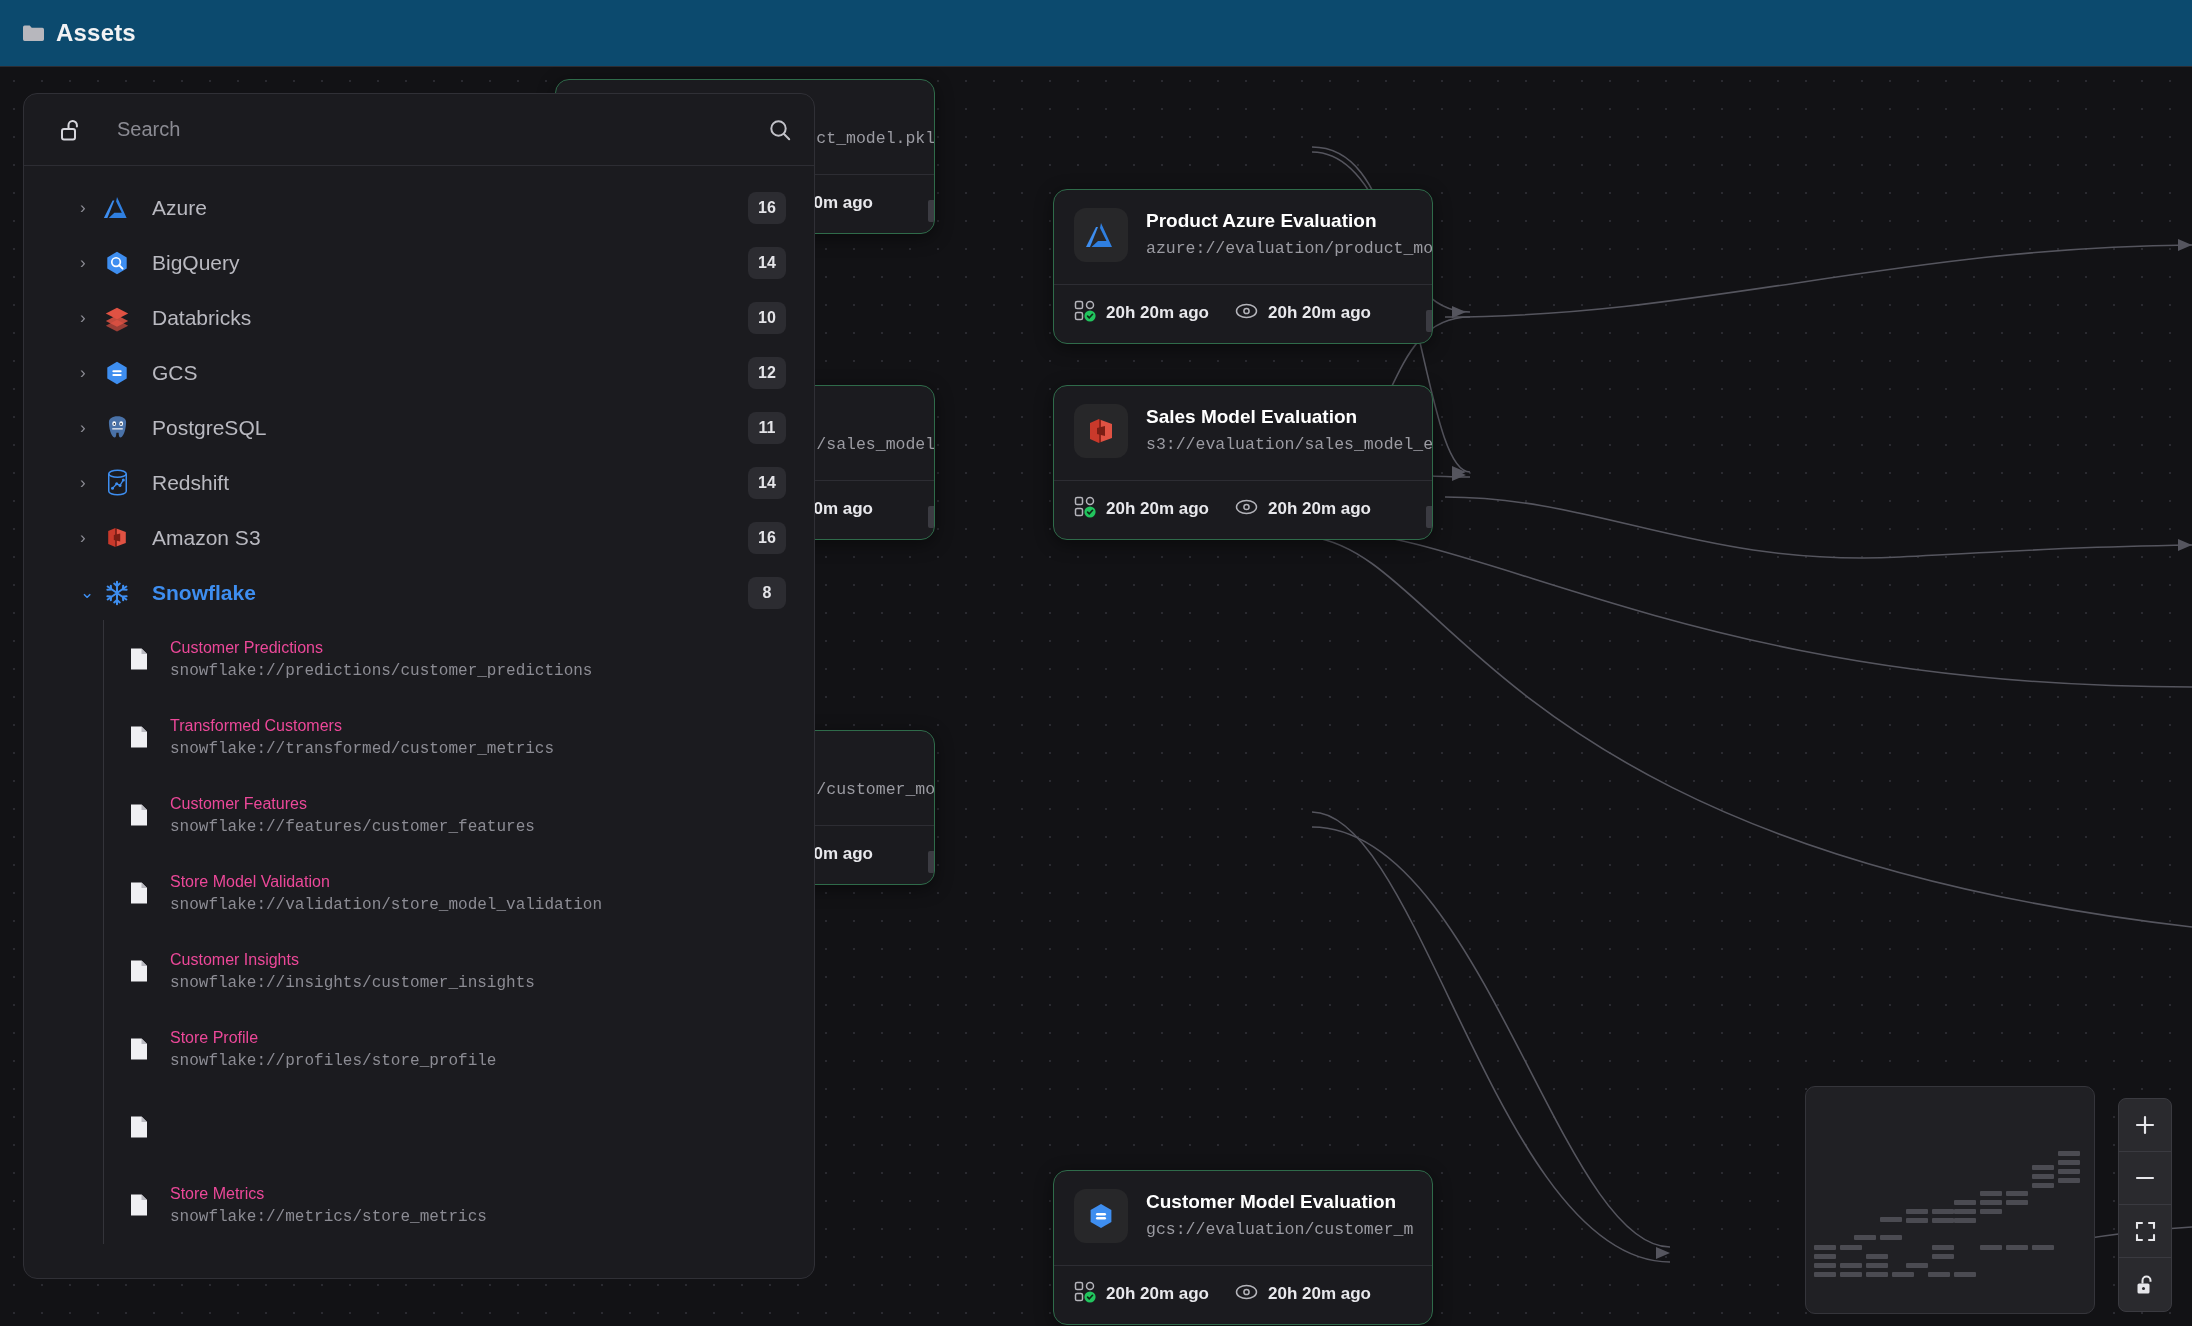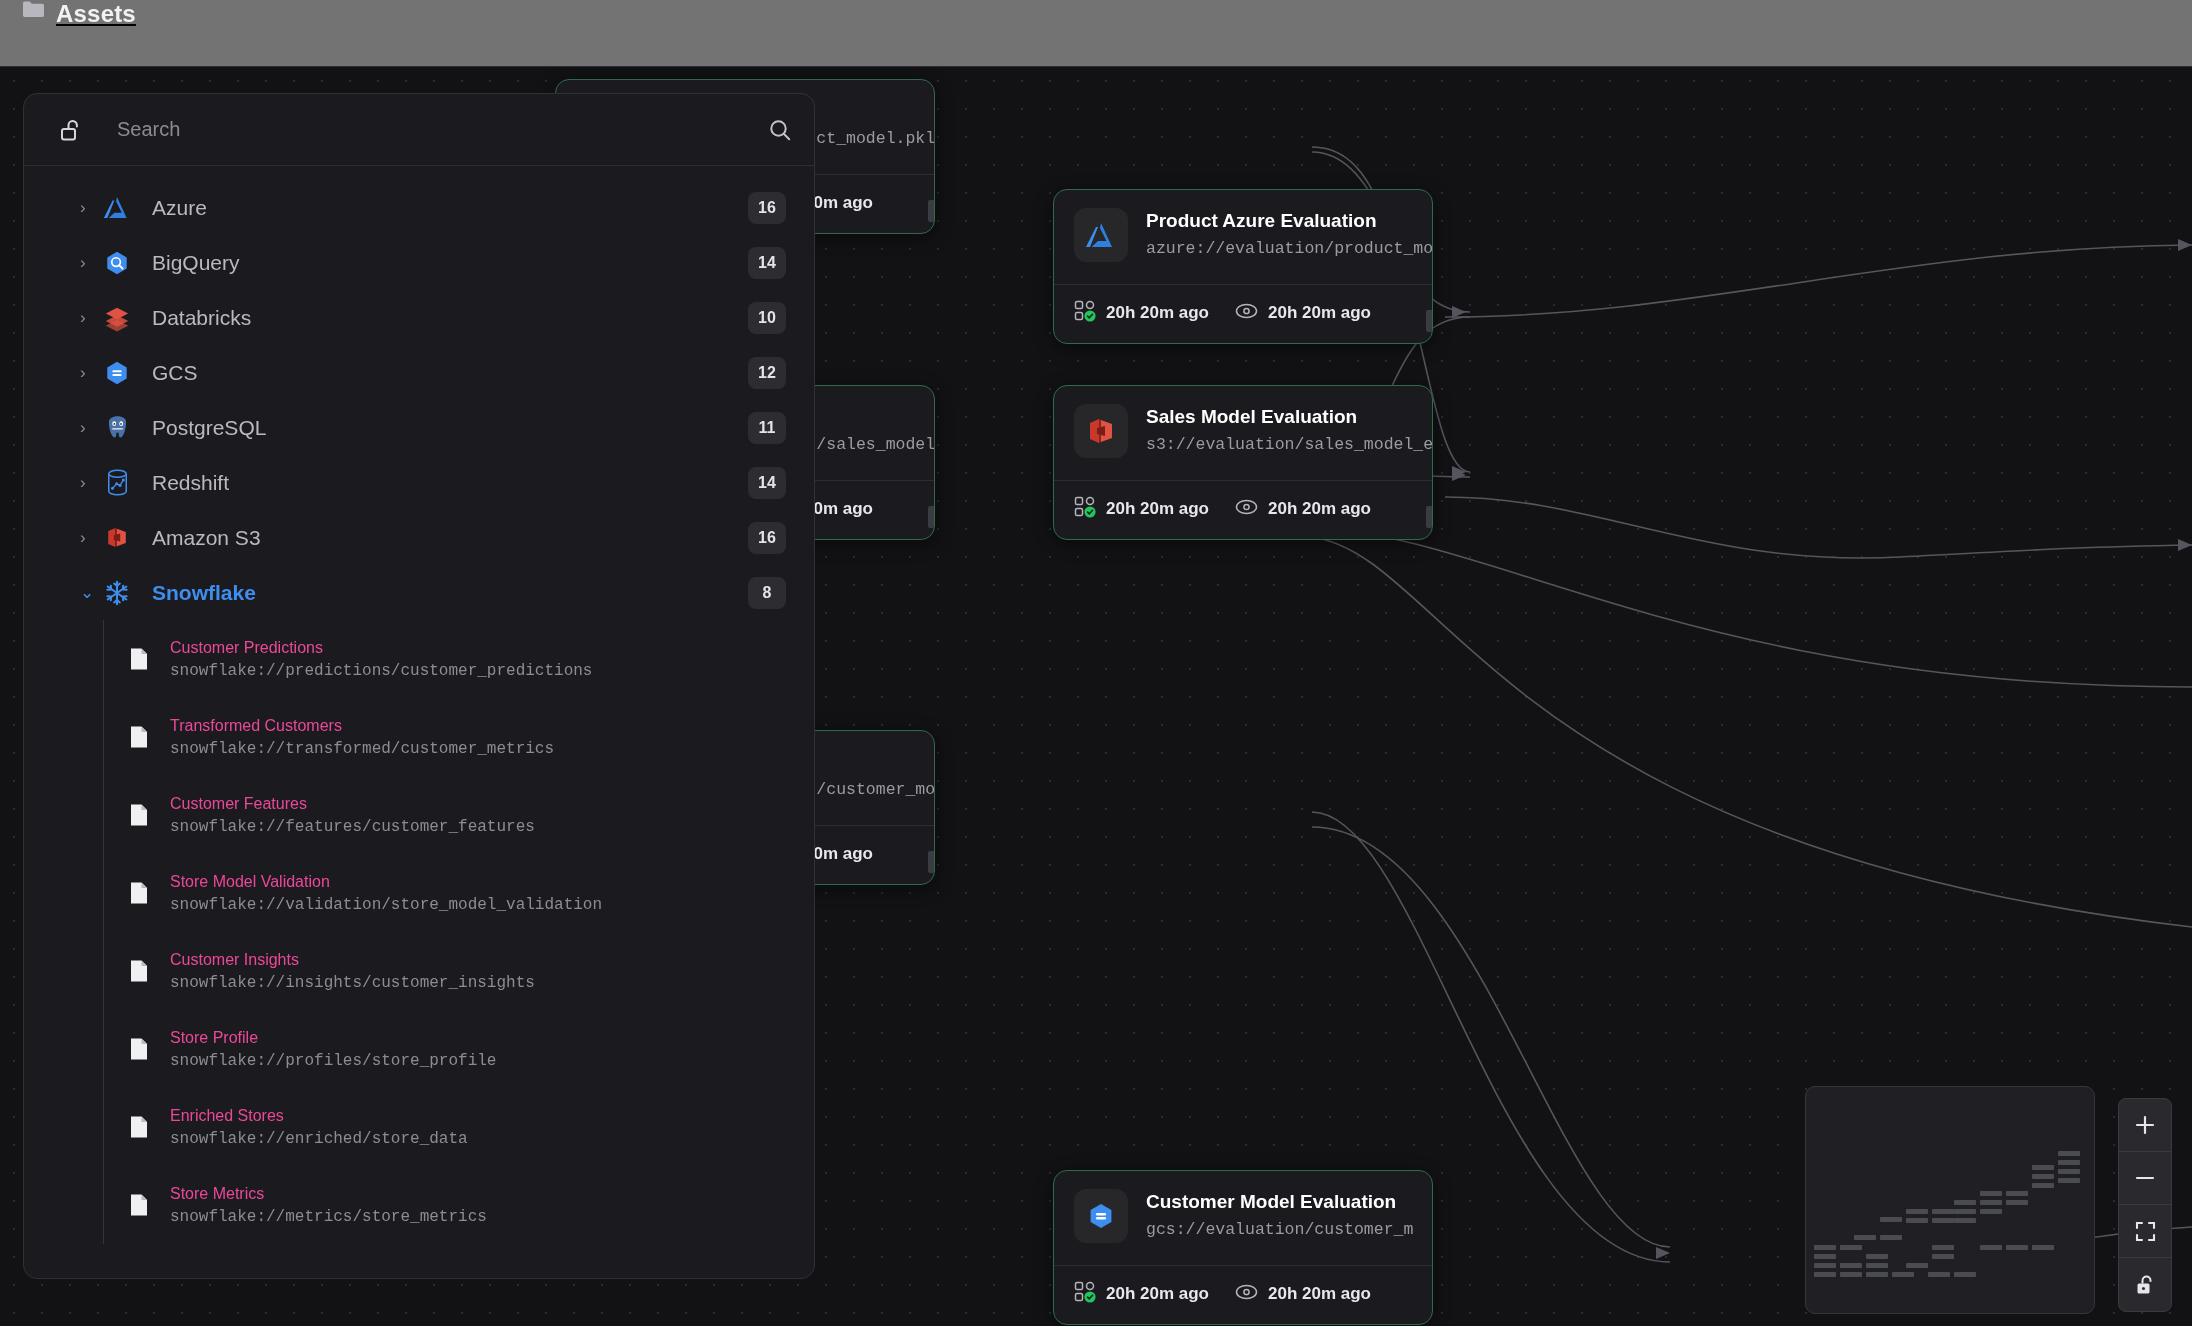--- a/index.html
+++ b/index.html
@@ -7,25 +7,24 @@
     width: 2192px; height: 1326px;
     background: #0d0d0f;
     font-family: "Liberation Sans", sans-serif;
     overflow: hidden;
   }
   .app { position: relative; width: 2192px; height: 1326px; }
 
   
   .topbar {
     position: absolute; top: 0; left: 0; right: 0; height: 67px;
-    background: #737373;
+    background: #0c4a6e;
     border-bottom: 1px solid #2c2c32;
-    display: flex; align-items: flex-start; padding-left: 22px;
+    display: flex; align-items: center; padding-left: 22px;
     z-index: 40;
-    text-decoration: underline;
   }
   .topbar .folder-icon { margin-right: 12px; display: flex; align-items: center; }
   .topbar-title {
     color: #f2f2f4; font-size: 24px; font-weight: 700; letter-spacing: .2px;
   }
 
   
   .canvas {
     position: absolute; top: 67px; left: 0; right: 0; bottom: 0;
     background-color: #121215;
@@ -736,24 +735,20 @@
           </span>
         </div>
 
         <div class="child-row">
           <span class="child-icon">
             <svg width="20" height="24" viewBox="0 0 20 24">
                 <path d="M2 1.5h10.5L18 7v15.5H2z" fill="#f0f0f3"></path>
                 <path d="M12.5 1.5L18 7h-5.5z" fill="#b9b9c0"></path>
               </svg>
           </span>
-          <span>
-            <span class="child-name">Enriched Stores</span>
-            <span class="child-uri" style="display:block">snowflake://enriched/store_data</span>
-          </span>
         </div>
 
         <div class="child-row">
           <span class="child-icon">
             <svg width="20" height="24" viewBox="0 0 20 24">
                 <path d="M2 1.5h10.5L18 7v15.5H2z" fill="#f0f0f3"></path>
                 <path d="M12.5 1.5L18 7h-5.5z" fill="#b9b9c0"></path>
               </svg>
           </span>
           <span>

